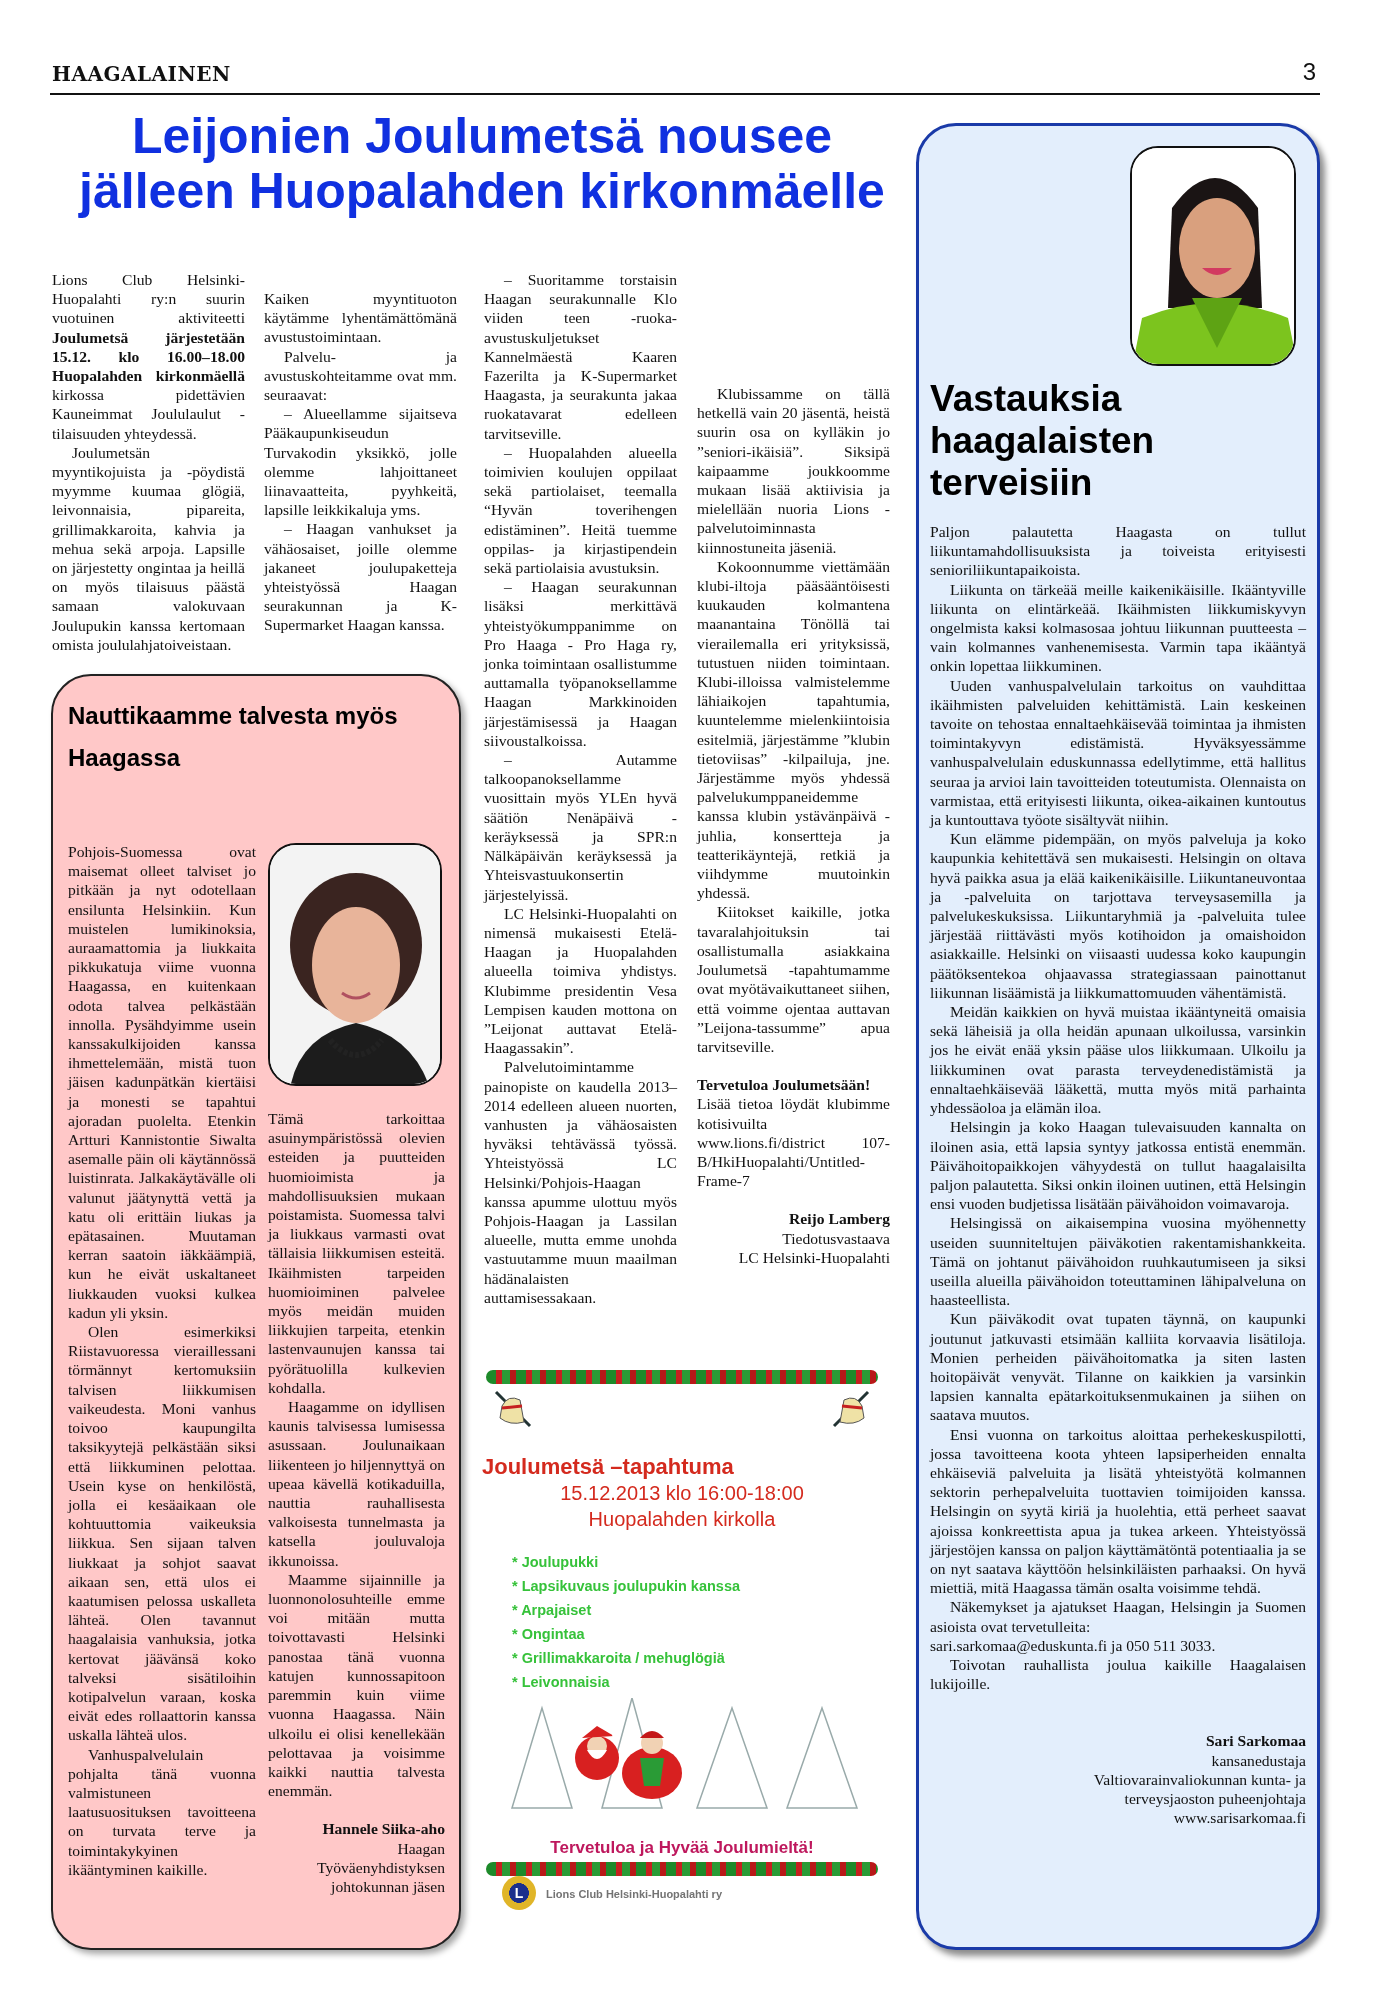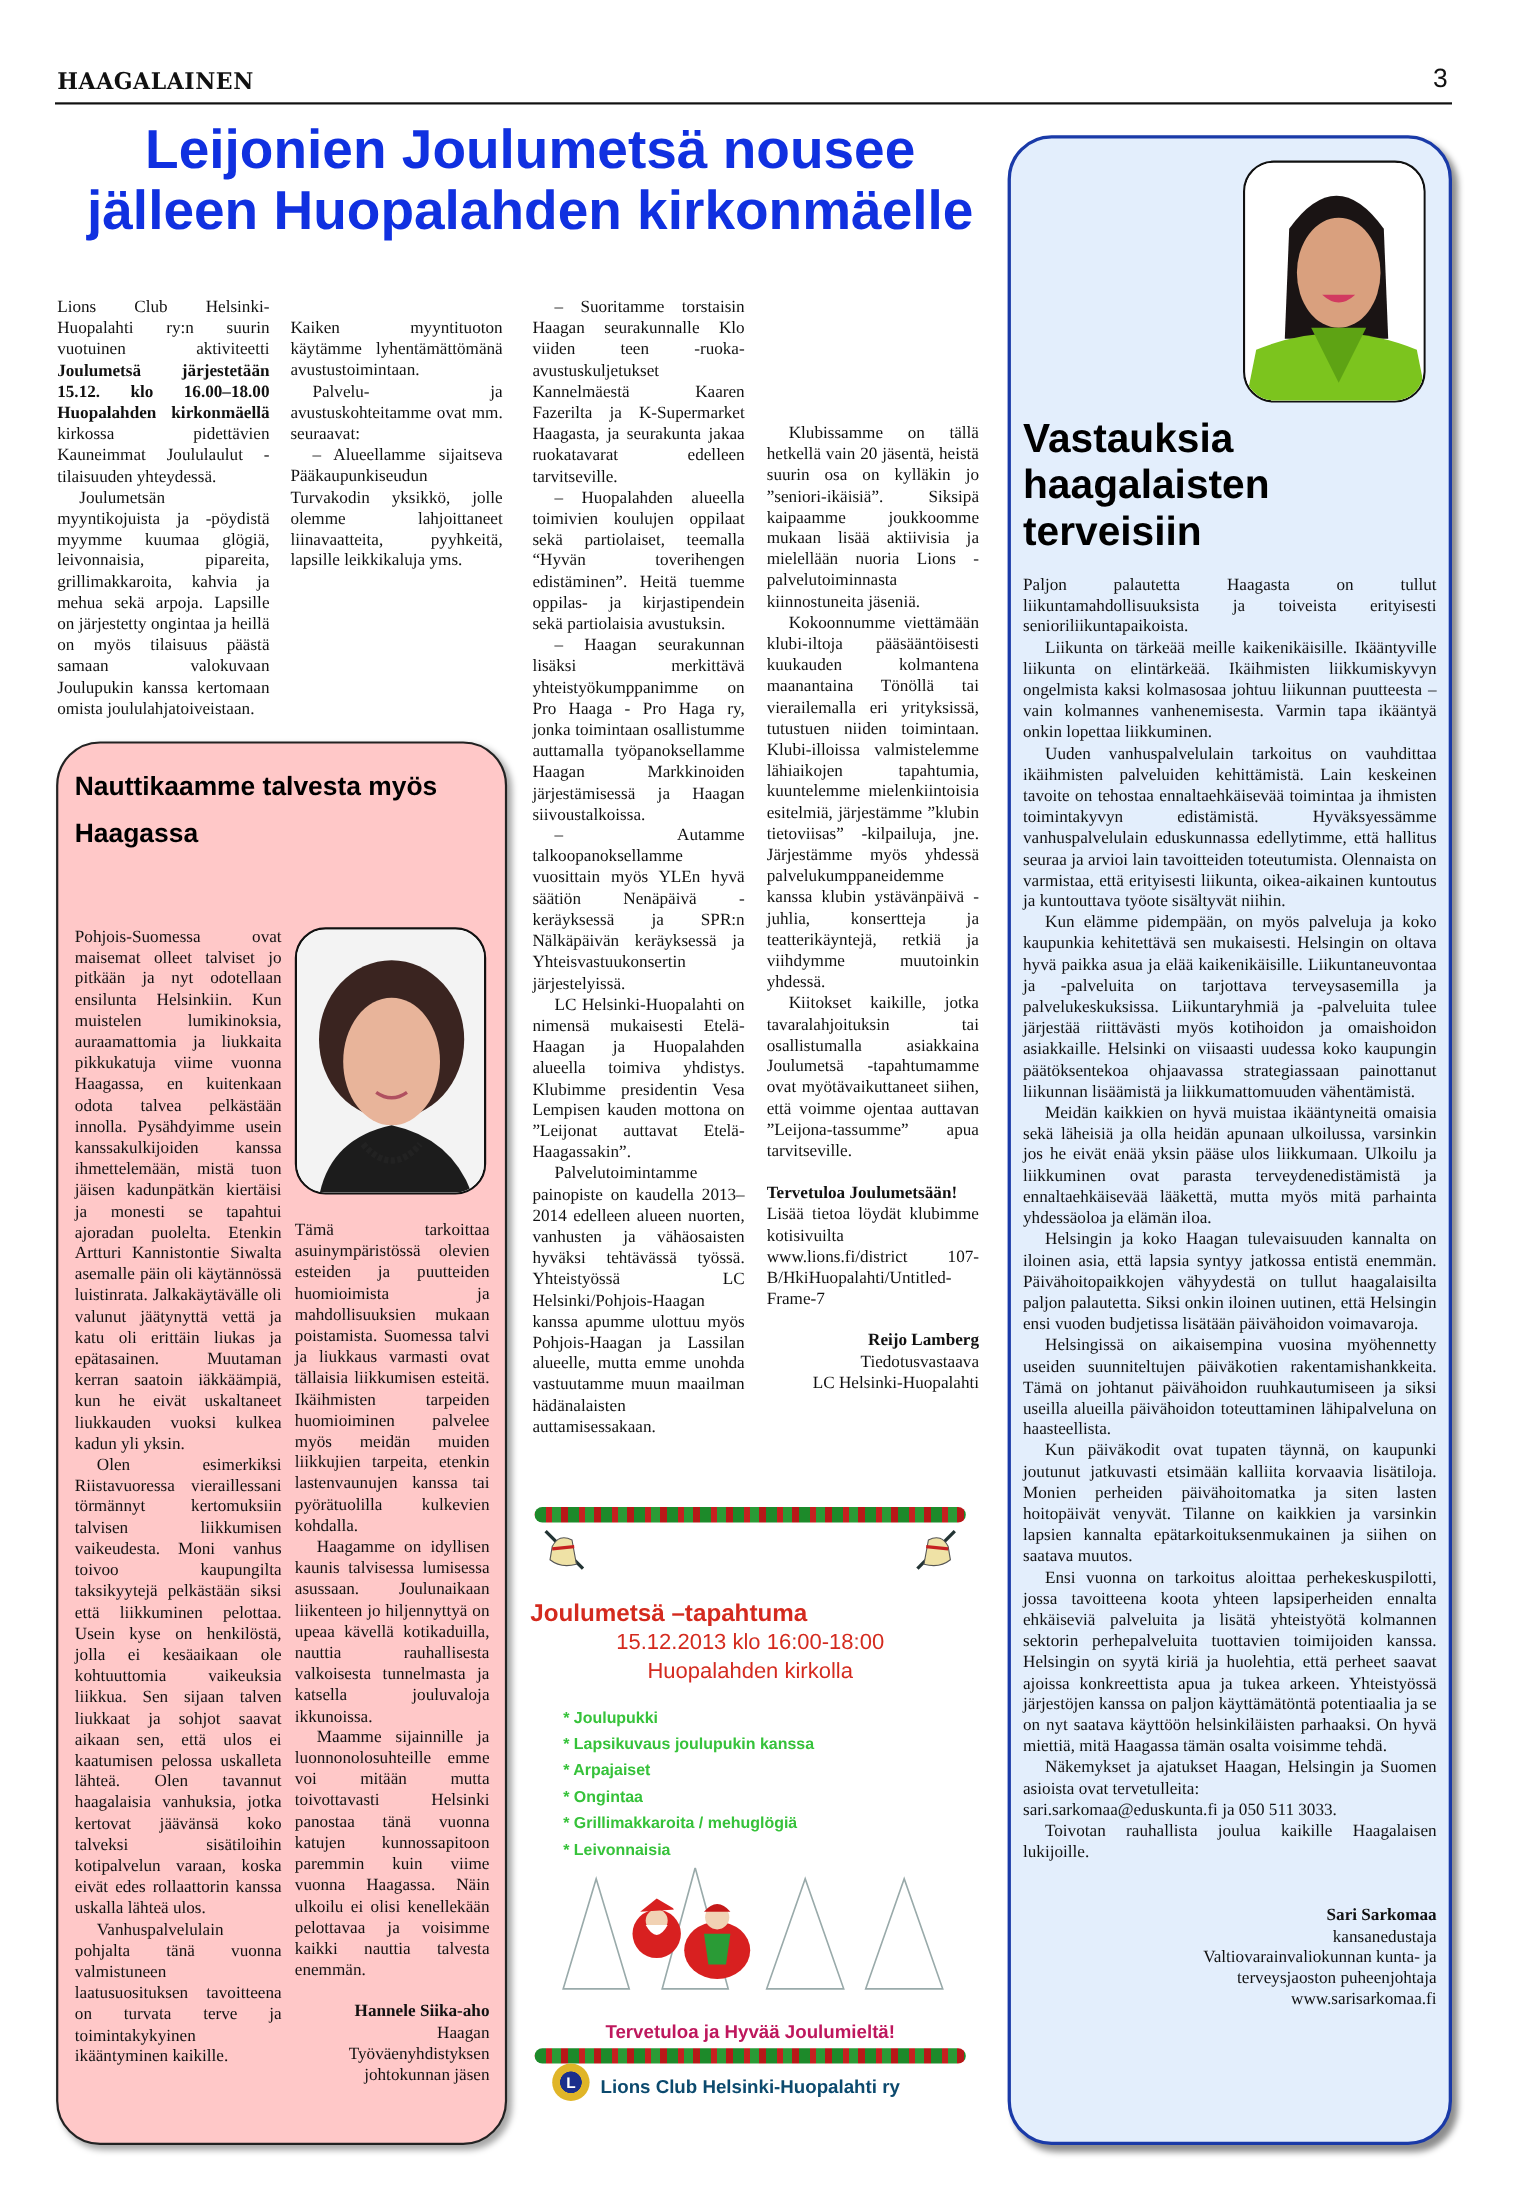--- a/index.html
+++ b/index.html
@@ -26,41 +26,42 @@
 
   .sig { text-align: right; text-indent: 0 !important; }
 
   .poster { position: absolute; left: 482px; top: 1358px; width: 400px; height: 552px; background: #fff; font-family: "Liberation Sans", sans-serif; }
   .garland { position: absolute; left: 4px; width: 392px; height: 14px; background: repeating-linear-gradient(90deg, #1d8a2a 0 10px, #c62020 10px 16px, #2a9b36 16px 24px, #b81818 24px 30px); border-radius: 7px; }
   .poster-title { position: absolute; left: 0; width: 100%; top: 96px; text-align: left; color: #d42a1e; font-weight: bold; font-size: 22px; }
   .poster-line { position: absolute; left: 0; width: 100%; text-align: center; color: #d42a1e; font-size: 20px; }
   .poster-list { position: absolute; left: 30px; top: 192px; list-style: none; }
   .poster-list li { color: #36c23a; font-weight: bold; font-size: 14.5px; line-height: 24px; }
   .poster-welcome { position: absolute; left: 0; width: 100%; top: 480px; text-align: center; color: #be185d; font-weight: bold; font-size: 17px; }
-  .poster-club { position: absolute; left: 64px; top: 530px; color: #0c4a6e; font-weight: bold; font-size: 17px; }
+  .poster-club { position: absolute; left: 64px; top: 530px; color: #737373; font-weight: bold; font-size: 11px; }
   .lions-logo { position: absolute; left: 20px; top: 518px; width: 34px; height: 34px; border-radius: 50%; background: radial-gradient(circle, #1b2f8c 0 40%, #e0b528 42% 100%); color: #fff; font-weight: bold; font-size: 14px; text-align: center; line-height: 34px; }
 </style>
 </head>
 <body>
 
 <div class="masthead">HAAGALAINEN</div>
 <div class="page-num">3</div>
 <div class="rule"></div>
 
 <h1 class="headline">Leijonien Joulumetsä nousee jälleen Huopalahden kirkonmäelle</h1>
 
 <div class="col" style="left:52px; top:270px; width:193px;">
   <p class="noindent"><span>Lions Club Helsinki-Huopalahti ry:n suurin vuotuinen aktiviteetti </span><b>Joulumetsä järjestetään 15.12. klo 16.00–18.00 Huopalahden kirkonmäellä</b><span> kirkossa pidettävien Kauneimmat Joululaulut -tilaisuuden yhteydessä.</span></p>
   <p>Joulumetsän myyntikojuista ja -pöydistä myymme kuumaa glögiä, leivonnaisia, pipareita, grillimakkaroita, kahvia ja mehua sekä arpoja. Lapsille on järjestetty ongintaa ja heillä on myös tilaisuus päästä samaan valokuvaan Joulupukin kanssa kertomaan omista joululahjatoiveistaan.</p>
 </div>
 
 <div class="col" style="left:264px; top:289px; width:193px;">
   <p class="noindent">Kaiken myyntituoton käytämme lyhentämättömänä avustustoimintaan.</p>
   <p>Palvelu- ja avustuskohteitamme ovat mm. seuraavat:</p>
   <p>– Alueellamme sijaitseva Pääkaupunkiseudun Turvakodin yksikkö, jolle olemme lahjoittaneet liinavaatteita, pyyhkeitä, lapsille leikkikaluja yms.</p>
+  <p>– Haagan vanhukset ja vähäosaiset, joille olemme jakaneet joulupaketteja yhteistyössä Haagan seurakunnan ja K-Supermarket Haagan kanssa.</p>
 </div>
 
 <div class="col" style="left:484px; top:270px; width:193px;">
   <p>– Suoritamme torstaisin Haagan seurakunnalle Klo viiden teen -ruoka-avustuskuljetukset Kannelmäestä Kaaren Fazerilta ja K-Supermarket Haagasta, ja seurakunta jakaa ruokatavarat edelleen tarvitseville.</p>
   <p>– Huopalahden alueella toimivien koulujen oppilaat sekä partiolaiset, teemalla “Hyvän toverihengen edistäminen”. Heitä tuemme oppilas- ja kirjastipendein sekä partiolaisia avustuksin.</p>
   <p>– Haagan seurakunnan lisäksi merkittävä yhteistyökumppanimme on Pro Haaga - Pro Haga ry, jonka toimintaan osallistumme auttamalla työpanoksellamme Haagan Markkinoiden järjestämisessä ja Haagan siivoustalkoissa.</p>
   <p>– Autamme talkoopanoksellamme vuosittain myös YLEn hyvä säätiön Nenäpäivä -keräyksessä ja SPR:n Nälkäpäivän keräyksessä ja Yhteisvastuukonsertin järjestelyissä.</p>
   <p>LC Helsinki-Huopalahti on nimensä mukaisesti Etelä-Haagan ja Huopalahden alueella toimiva yhdistys. Klubimme presidentin Vesa Lempisen kauden mottona on ”Leijonat auttavat Etelä-Haagassakin”.</p>
   <p>Palvelutoimintamme painopiste on kaudella 2013–2014 edelleen alueen nuorten, vanhusten ja vähäosaisten hyväksi tehtävässä työssä. Yhteistyössä LC Helsinki/Pohjois-Haagan kanssa apumme ulottuu myös Pohjois-Haagan ja Lassilan alueelle, mutta emme unohda vastuutamme muun maailman hädänalaisten auttamisessakaan.</p>
 </div>

